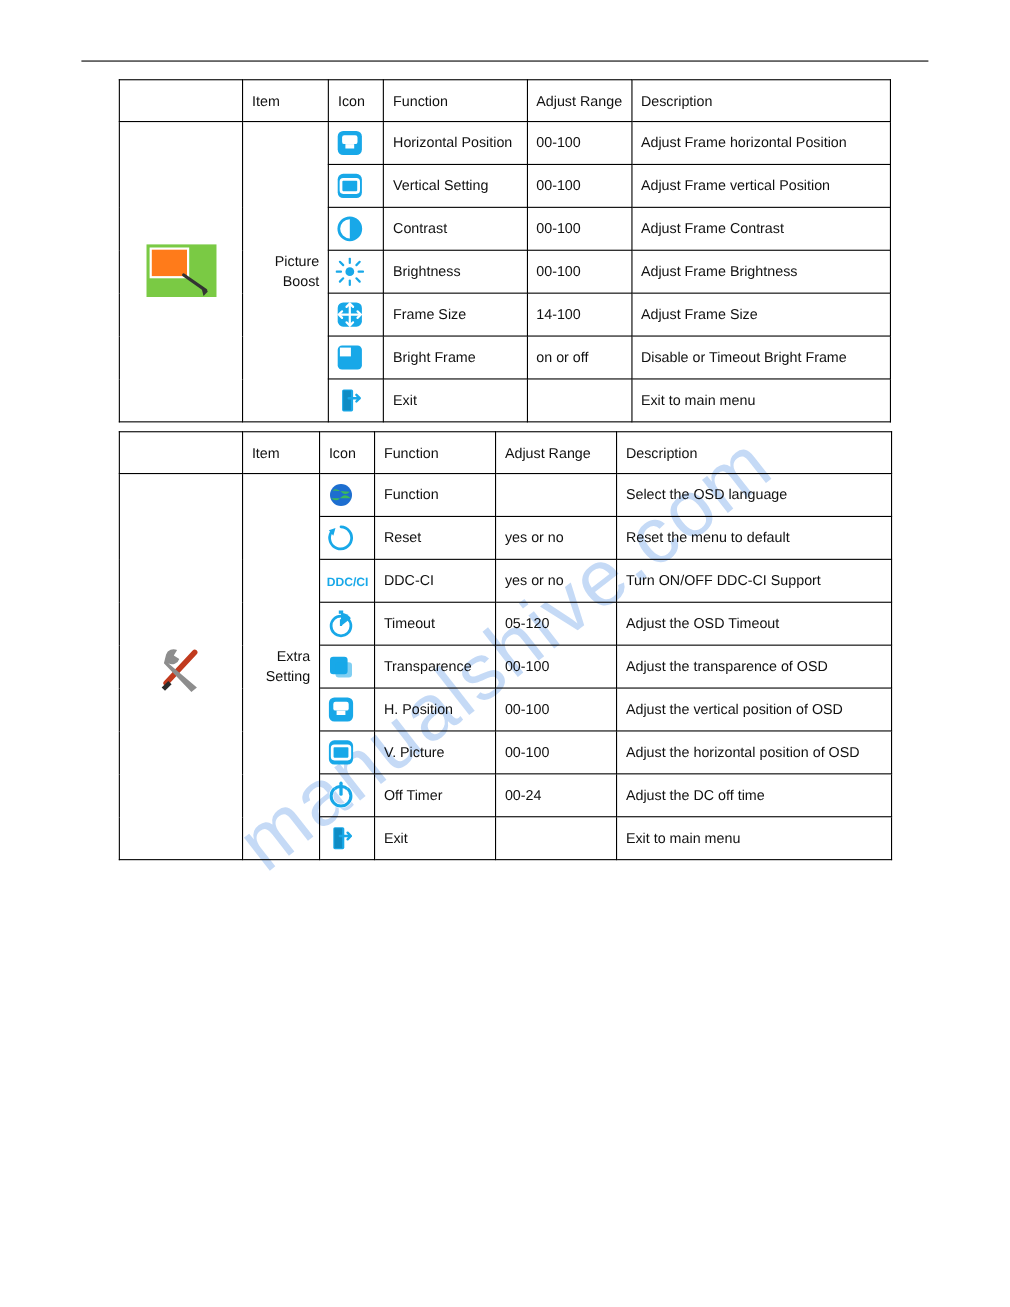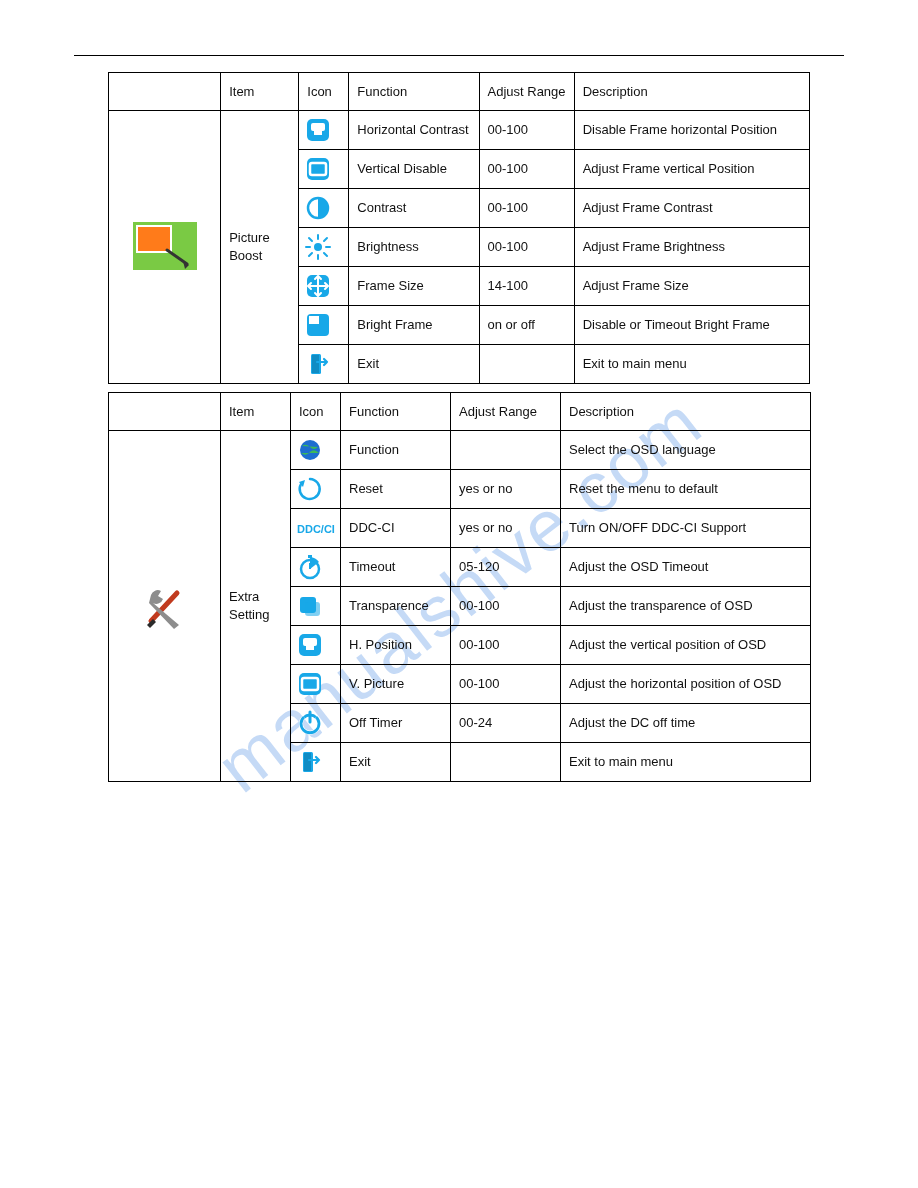--- a/index.html
+++ b/index.html
@@ -61,20 +61,21 @@
     display: block;
   }
   .cat-icon-pb {
     position: relative;
   }
   .cat-icon-es {
     position: relative;
   }
   .item-cell {
     vertical-align: middle;
+    text-align: right;
   }
   
   .ic {
     width: 26px;
     height: 26px;
     display: inline-block;
     vertical-align: middle;
   }
   .watermark {
     position: absolute;
@@ -235,29 +236,29 @@
       <tr>
         <td rowspan="7" class="cat-cell">
           <svg class="cat-icon-pb" viewBox="0 0 64 48">
                 <use href="#cat-pb"></use>
               </svg>
         </td>
         <td rowspan="7" class="item-cell">Picture Boost</td>
         <td class="icon-cell"><svg class="ic" viewBox="0 0 26 26">
                 <use href="#ic-hpos"></use>
               </svg></td>
-        <td>Horizontal Contrast</td>
-        <td>00-100</td>
-        <td>Disable Frame horizontal Position</td>
+        <td>Horizontal Position</td>
+        <td>00-100</td>
+        <td>Adjust Frame horizontal Position</td>
       </tr>
       <tr>
         <td class="icon-cell"><svg class="ic" viewBox="0 0 26 26">
                 <use href="#ic-vpos"></use>
               </svg></td>
-        <td>Vertical Disable</td>
+        <td>Vertical Setting</td>
         <td>00-100</td>
         <td>Adjust Frame vertical Position</td>
       </tr>
       <tr>
         <td class="icon-cell"><svg class="ic" viewBox="0 0 26 26">
                 <use href="#ic-contrast"></use>
               </svg></td>
         <td>Contrast</td>
         <td>00-100</td>
         <td>Adjust Frame Contrast</td>

